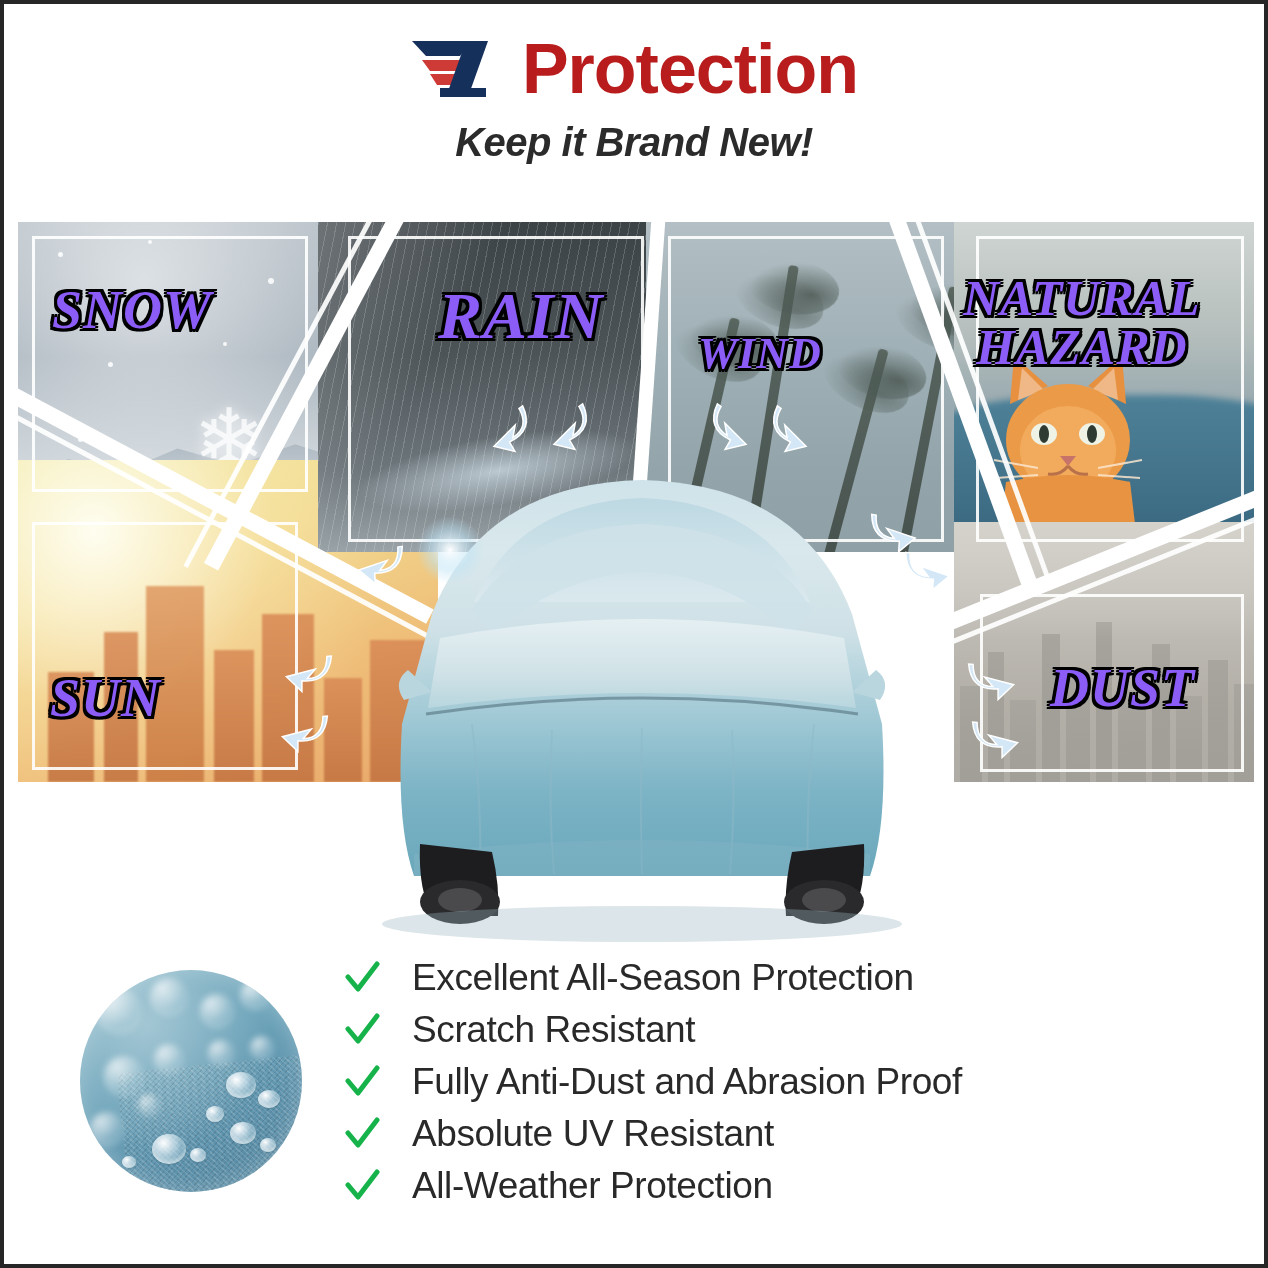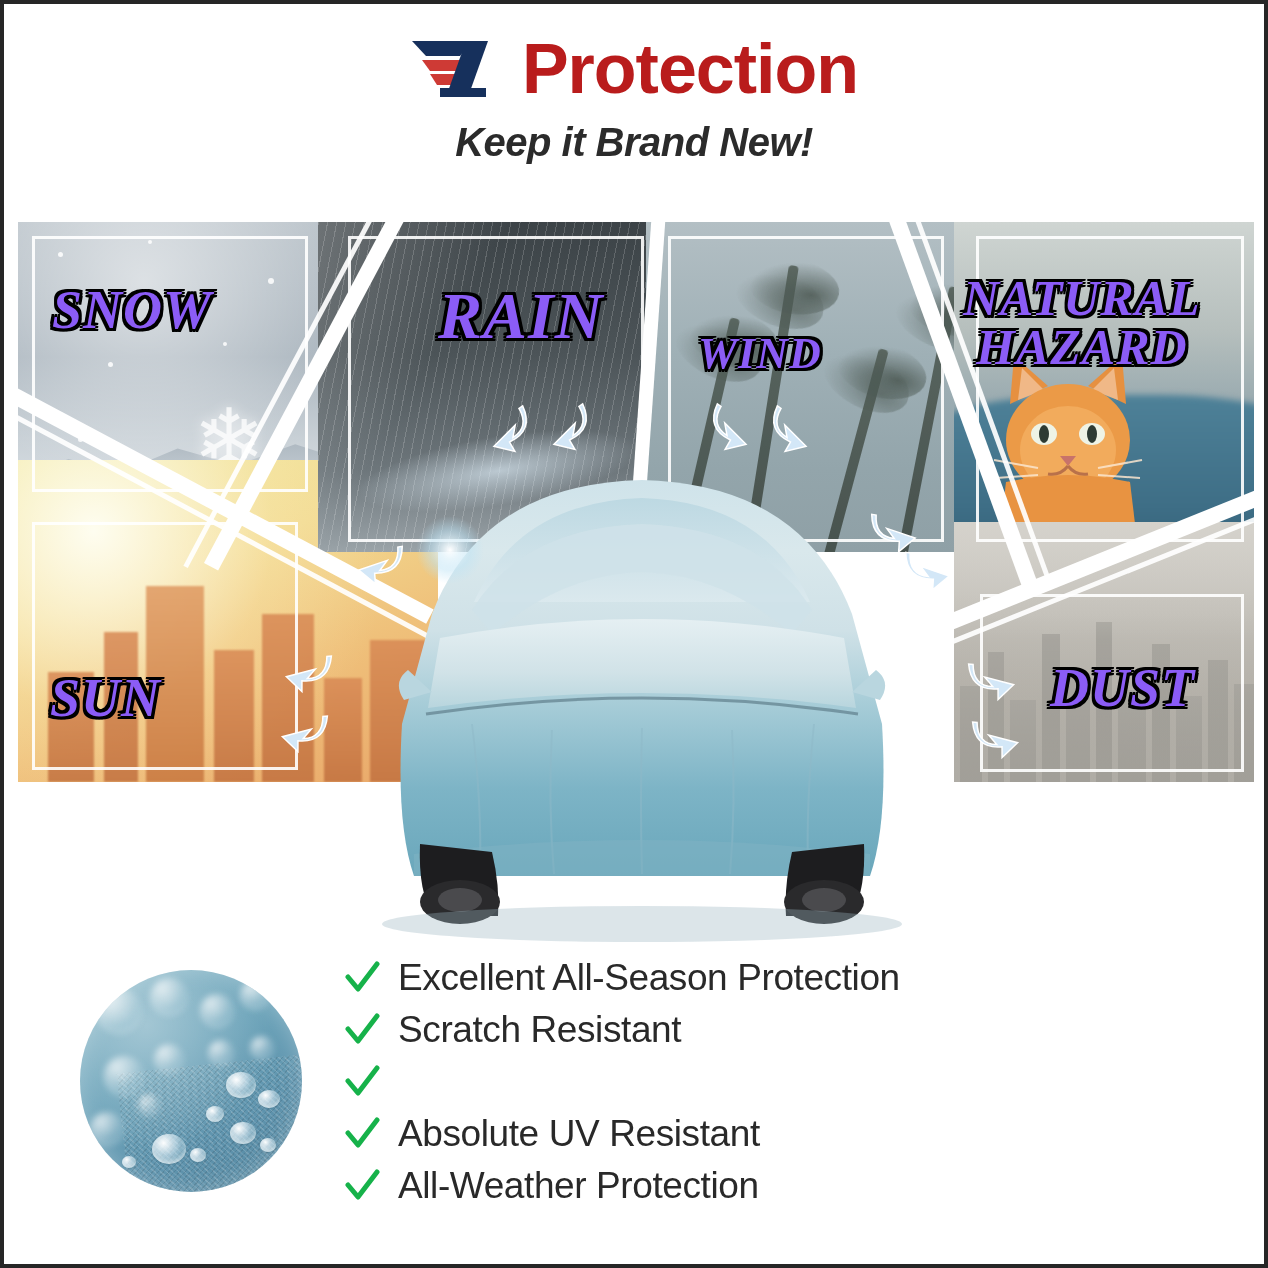--- a/index.html
+++ b/index.html
@@ -265,21 +265,21 @@
   
   .features {
     position: absolute;
     left: 340px;
     top: 948px;
     width: 860px;
   }
   .feature-row {
     display: flex;
     align-items: center;
-    gap: 18px;
+    gap: 32px;
     height: 52px;
   }
   .check {
     flex: 0 0 auto;
     width: 36px;
     height: 36px;
   }
   .feature-label {
     font-size: 37px;
     color: #292929;
@@ -600,20 +600,21 @@
       <svg class="check" viewBox="0 0 36 36">
           <path d="M4 17 L14 29 L33 4" stroke="#16b24a" stroke-width="5" fill="none" stroke-linecap="round" stroke-linejoin="round"></path>
         </svg>
       <span class="feature-label">Scratch Resistant</span>
     </div>
 
     <div class="feature-row">
       <svg class="check" viewBox="0 0 36 36">
           <path d="M4 17 L14 29 L33 4" stroke="#16b24a" stroke-width="5" fill="none" stroke-linecap="round" stroke-linejoin="round"></path>
         </svg>
+      <span class="feature-label">Fully Anti-Dust and Abrasion Proof</span>
     </div>
 
     <div class="feature-row">
       <svg class="check" viewBox="0 0 36 36">
           <path d="M4 17 L14 29 L33 4" stroke="#16b24a" stroke-width="5" fill="none" stroke-linecap="round" stroke-linejoin="round"></path>
         </svg>
       <span class="feature-label">Absolute UV Resistant</span>
     </div>
 
     <div class="feature-row">

